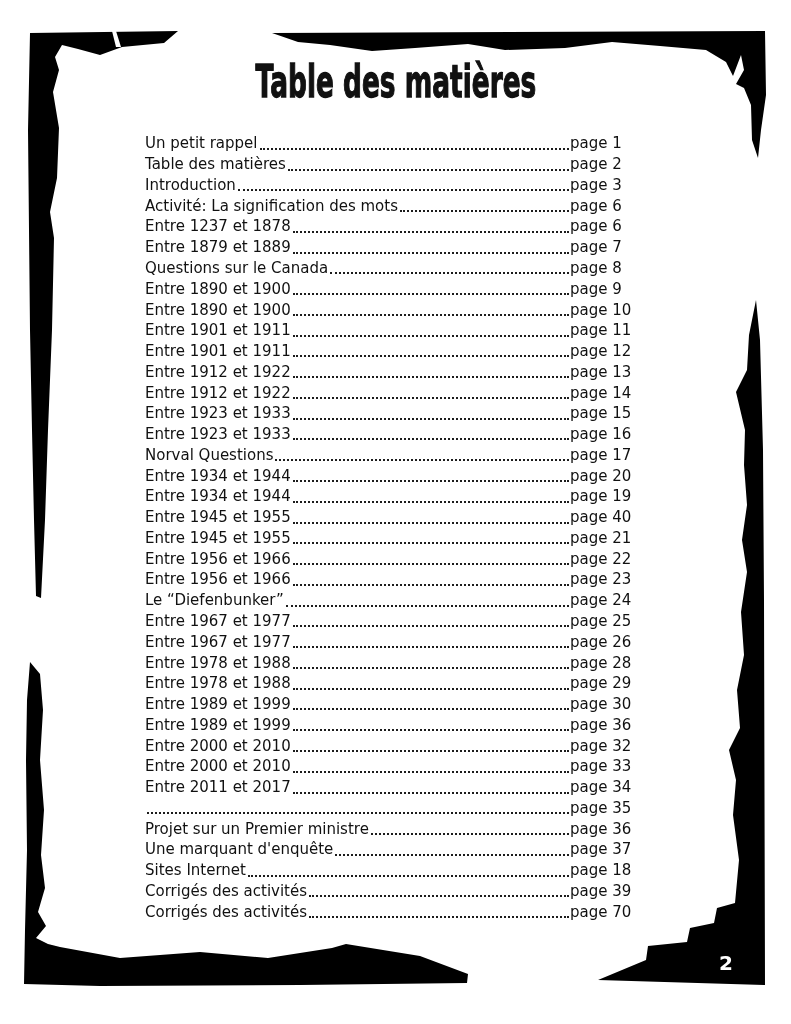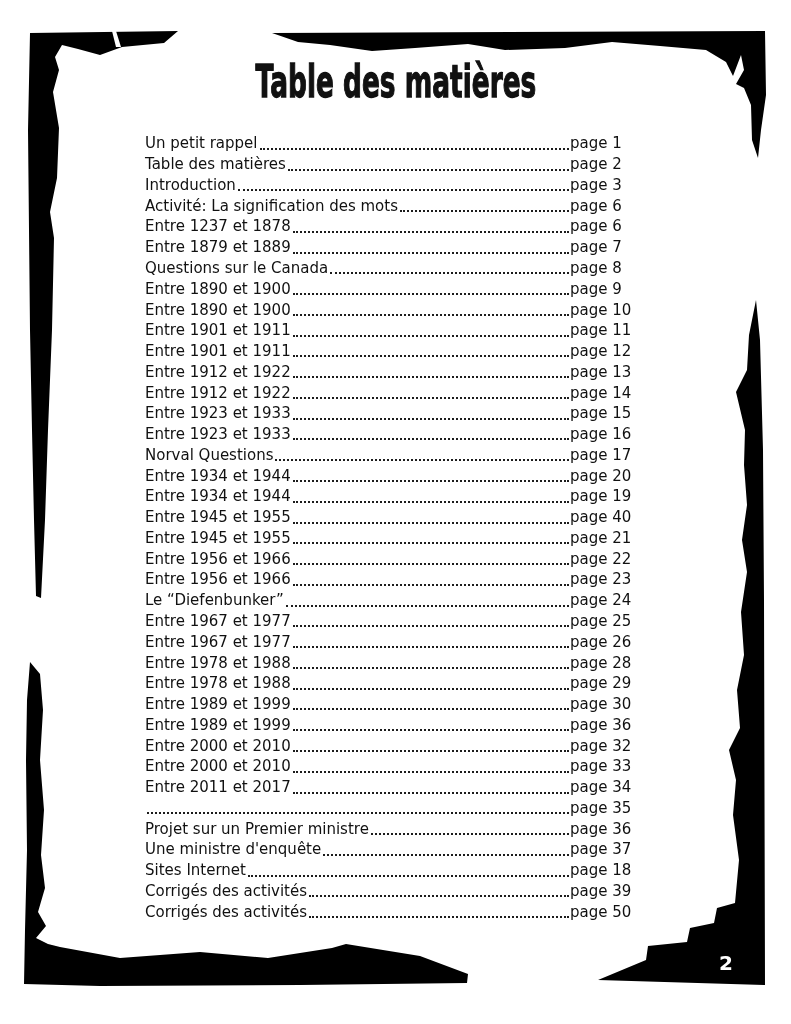--- a/index.html
+++ b/index.html
@@ -294,39 +294,39 @@
     <span class="toc-page">page 35</span>
   </div>
 
   <div class="toc-row">
     <span class="toc-title">Projet sur un Premier ministre</span>
     <span class="leader"></span>
     <span class="toc-page">page 36</span>
   </div>
 
   <div class="toc-row">
-    <span class="toc-title">Une ministre d'enquête</span>
+    <span class="toc-title">Une marquant d'enquête</span>
     <span class="leader"></span>
     <span class="toc-page">page 37</span>
   </div>
 
   <div class="toc-row">
     <span class="toc-title">Sites Internet</span>
     <span class="leader"></span>
     <span class="toc-page">page 18</span>
   </div>
 
   <div class="toc-row">
     <span class="toc-title">Corrigés des activités</span>
     <span class="leader"></span>
     <span class="toc-page">page 39</span>
   </div>
 
   <div class="toc-row">
     <span class="toc-title">Corrigés des activités</span>
     <span class="leader"></span>
-    <span class="toc-page">page 50</span>
+    <span class="toc-page">page 70</span>
   </div>
 </div>
 
   <div class="corner-pagenum">2</div>
 
 </div>
 
 </body></html>

